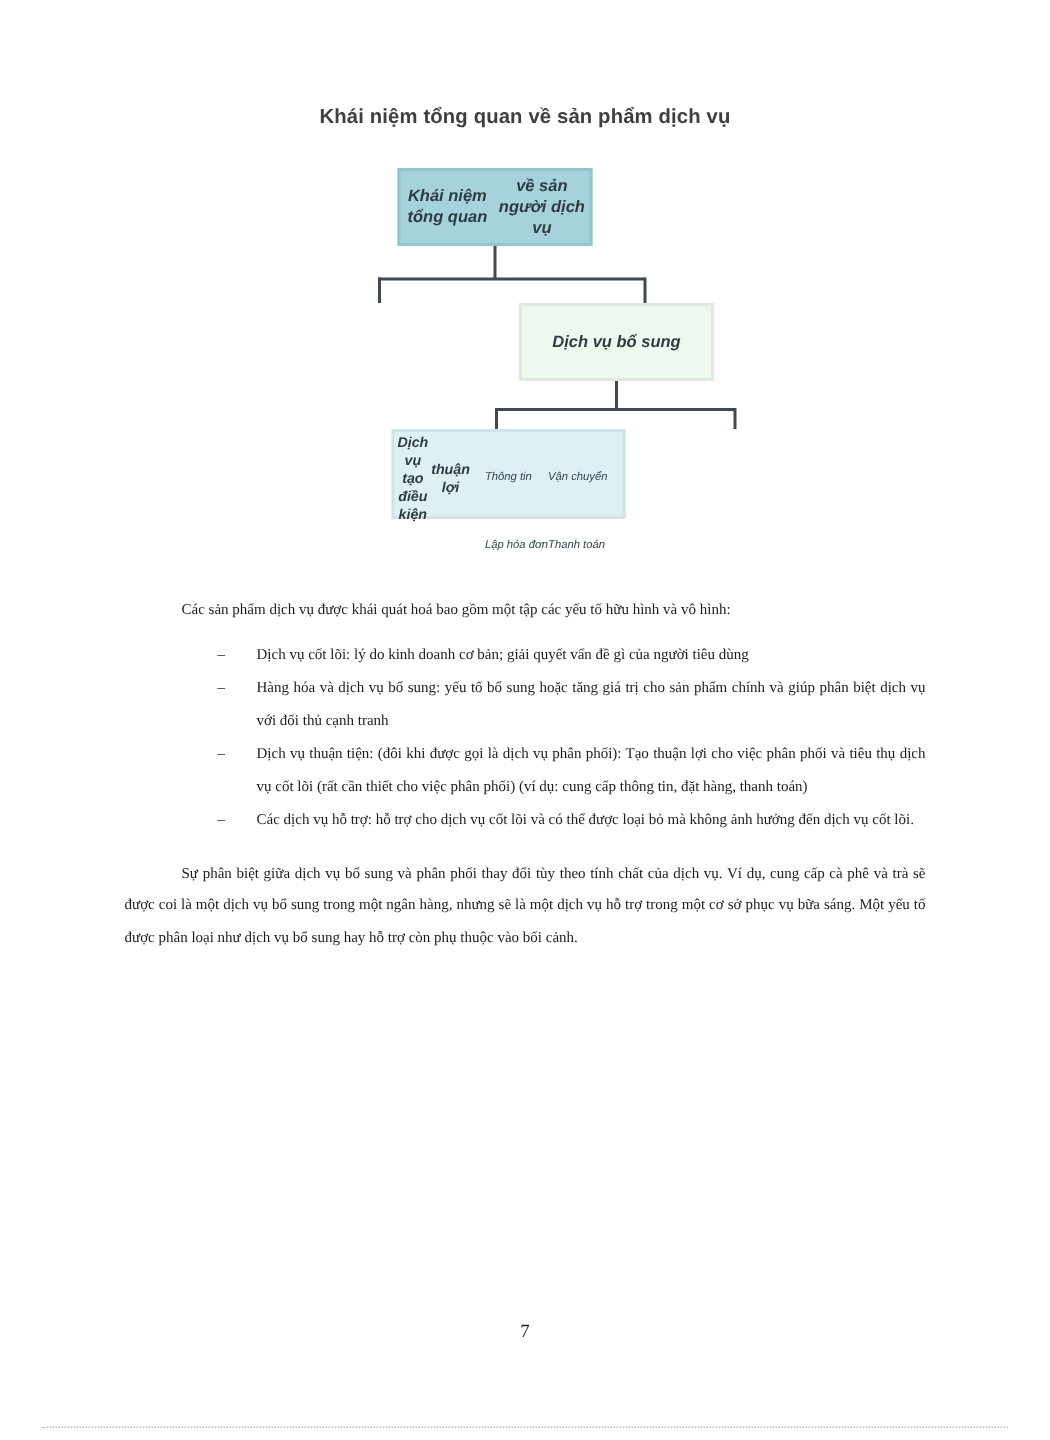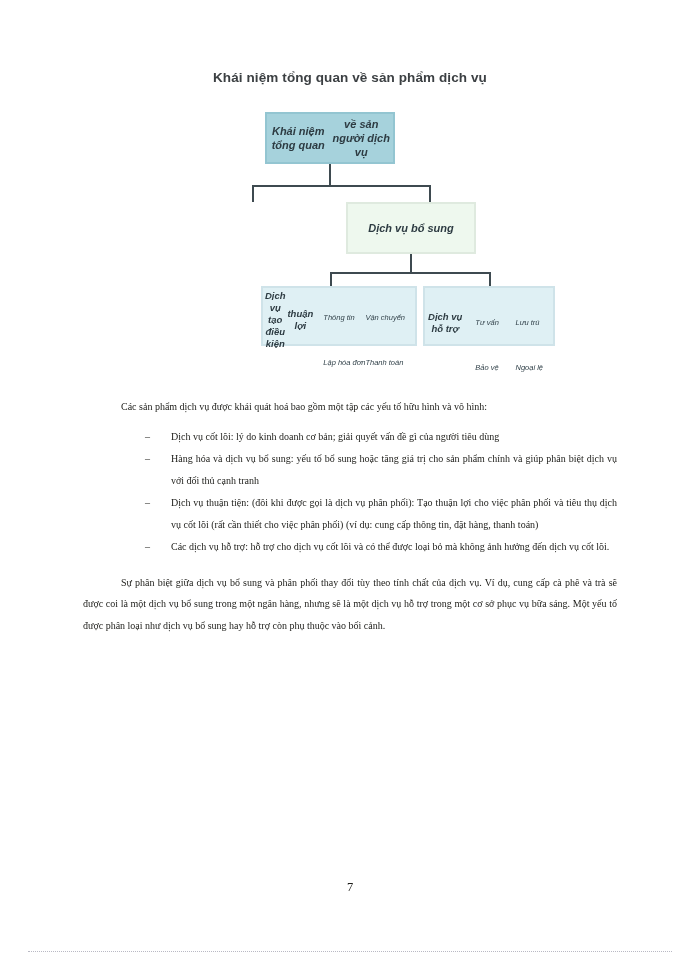--- a/index.html
+++ b/index.html
@@ -205,33 +205,20 @@
           <span class="subitem">Thông tin</span>
           <span class="subitem">Lập hóa đơn</span>
         </div>
         <div class="subcol">
           <span class="subitem">Vận chuyển</span>
           <span class="subitem">Thanh toán</span>
         </div>
       </div>
     </div>
 
-    <div class="node node-blue" style="left:423px; top:224px; width:132px; height:60px; justify-content:flex-start; padding-top:13px;">
-      <div class="node-label-sm">Dịch vụ hỗ trợ</div>
-      <div class="subgrid" style="margin-top:10px;">
-        <div class="subcol">
-          <span class="subitem">Tư vấn</span>
-          <span class="subitem">Bảo vệ</span>
-        </div>
-        <div class="subcol">
-          <span class="subitem">Lưu trú</span>
-          <span class="subitem">Ngoại lệ</span>
-        </div>
-      </div>
-    </div>
 
   </div>
 
 
   <div class="body">
 
     <p class="para">Các sản phẩm dịch vụ được khái quát hoá bao gồm một tập các yếu tố hữu hình và vô hình:</p>
 
     <ul class="list">
       <li>

